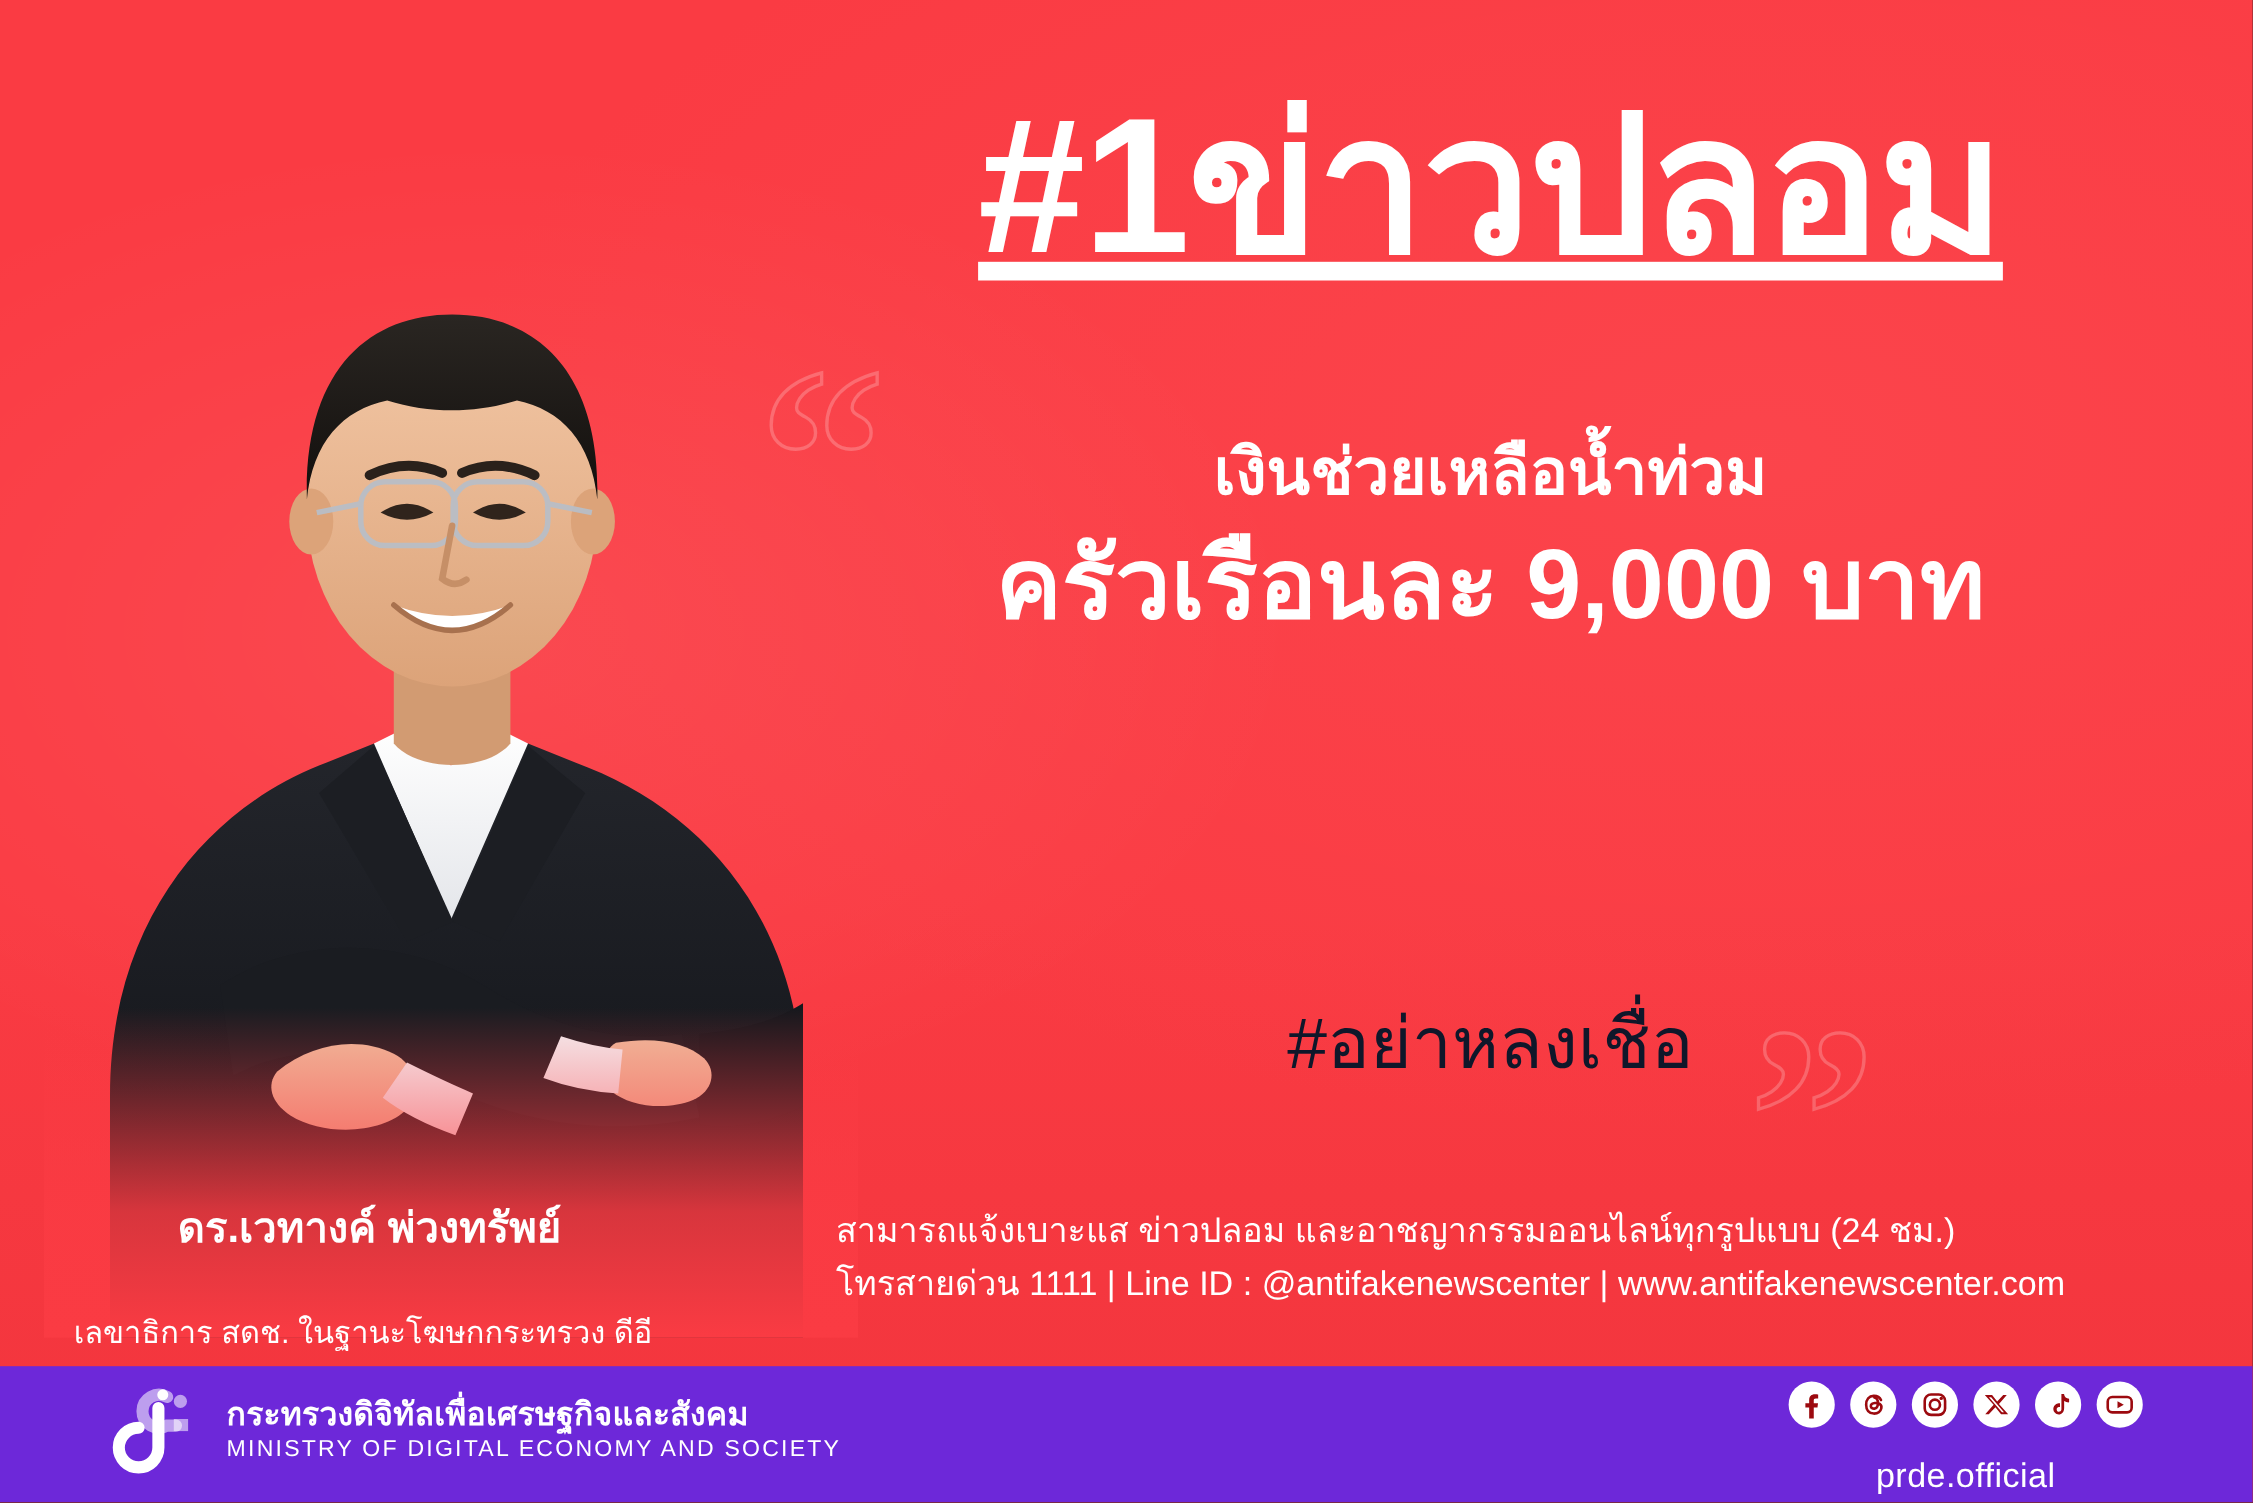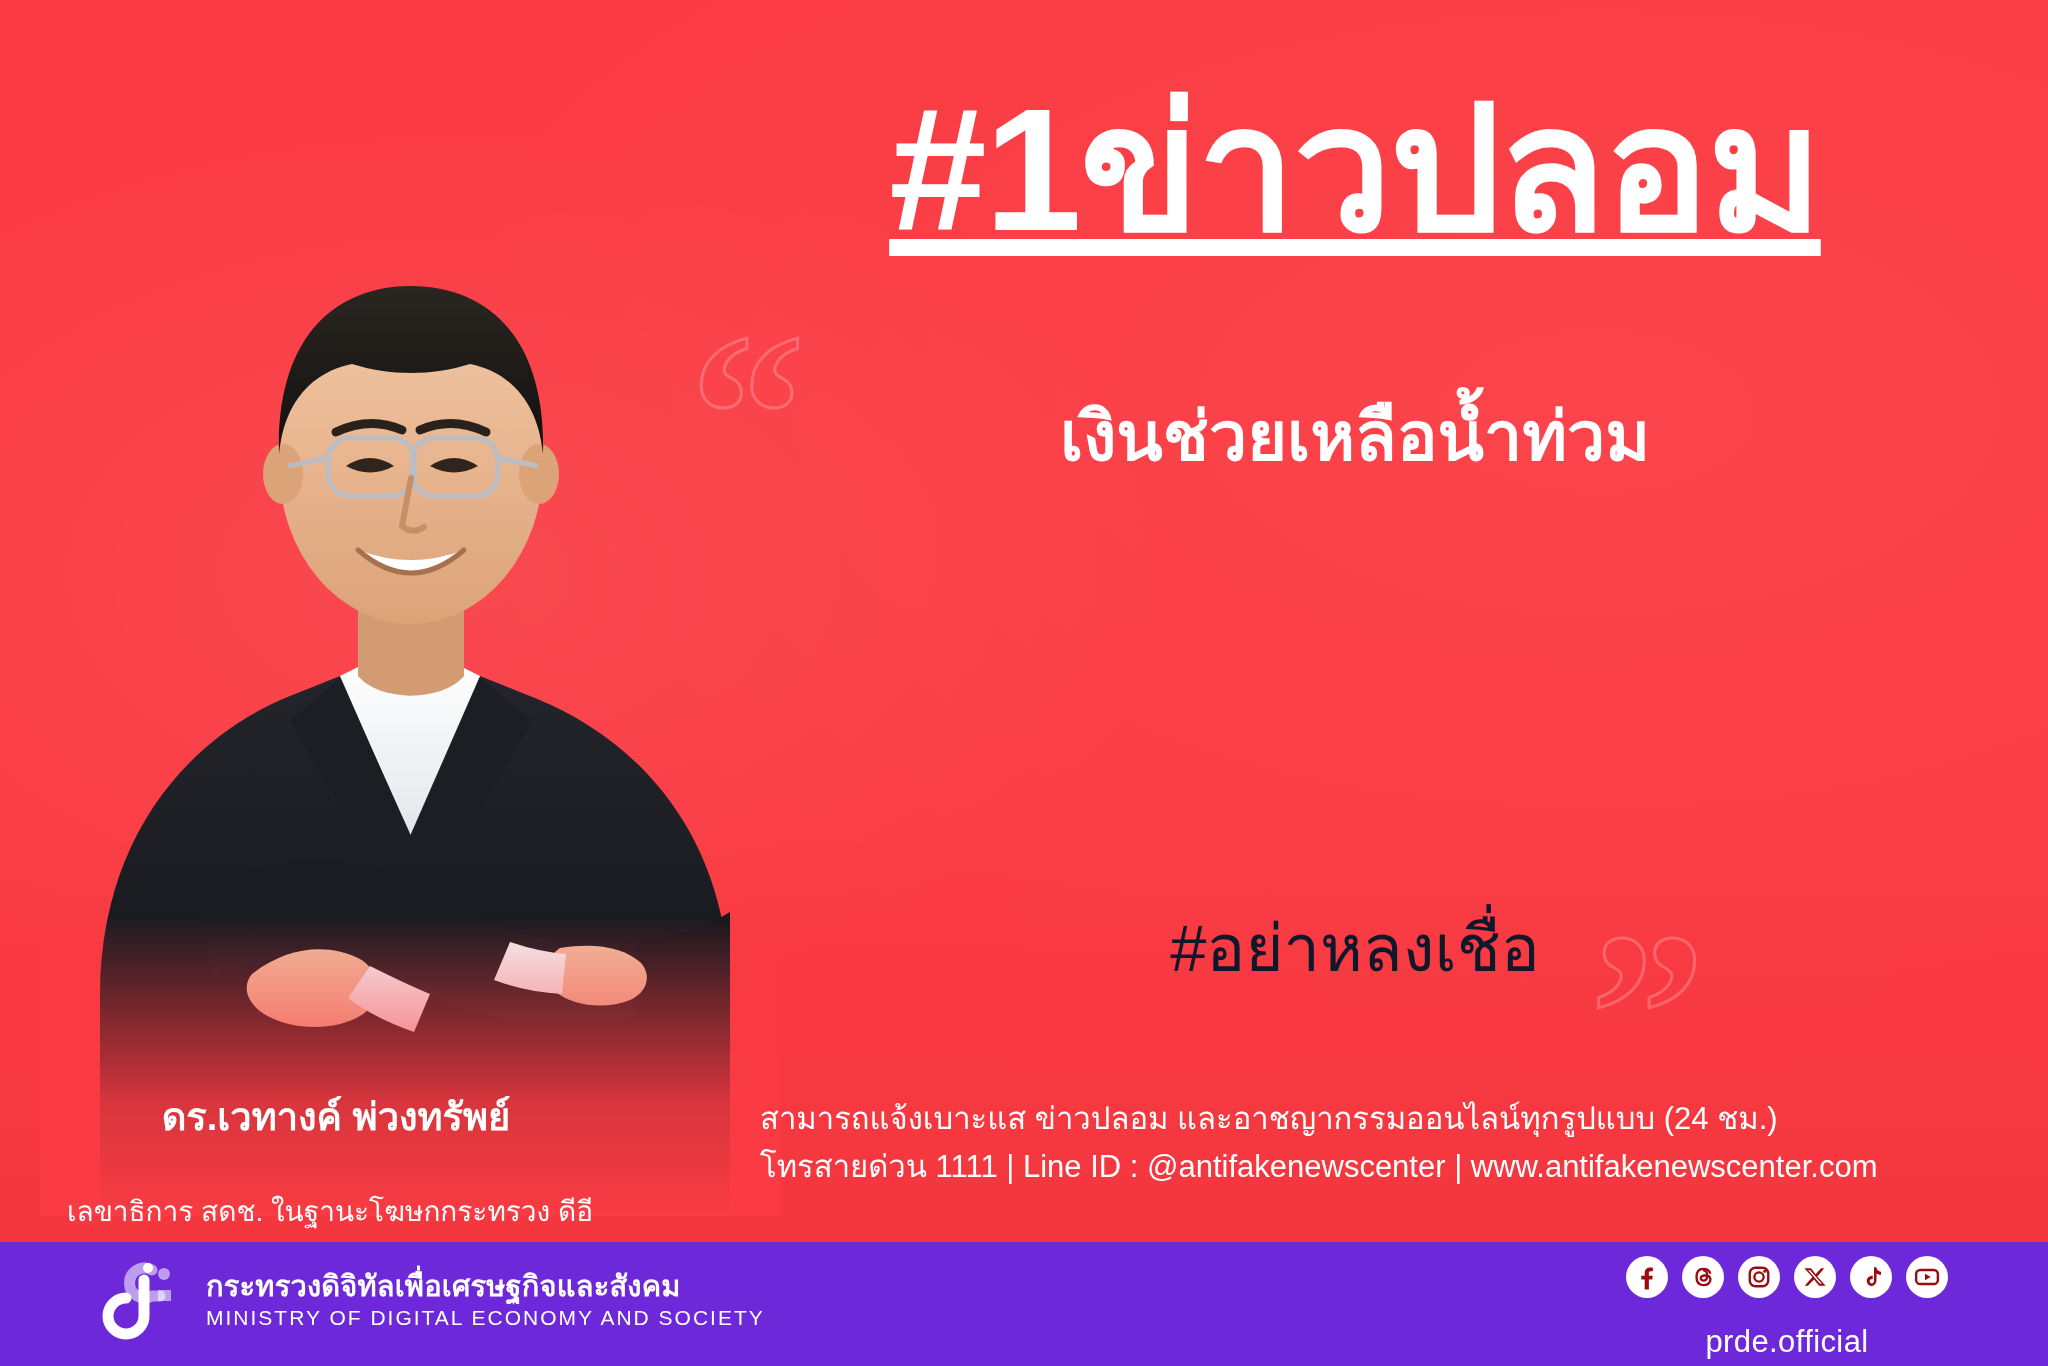--- a/index.html
+++ b/index.html
@@ -70,21 +70,21 @@
   }
 
   .sub-block {
     position:absolute;
     left:700px; top:390px;
     width:1310px;
     text-align:center;
     color:#fff;
     font-weight:700;
   }
-  .sub-line { font-size:68px; line-height:1.38; white-space:nowrap; }
+  .sub-line { font-size:58px; line-height:1.38; white-space:nowrap; }
   .sub-line.money { font-size:90px; }
 
   .hashtag {
     position:absolute;
     left:700px; top:910px;
     width:1310px;
     text-align:center;
     color:#0f172a;
     font-size:65px;
     font-weight:400;
@@ -232,20 +232,21 @@
       <path d="M 330 830 q 36 18 60 28 l -16 38 q -40 -14 -66 -34 Z" fill="#F4F5F7"></path>
       <path d="M 470 806 q 30 10 56 12 l -4 40 q -36 -2 -68 -14 Z" fill="#F4F5F7"></path>
     </svg>
   </div>
   <div class="portrait-fade"></div>
 
   <div class="headline">#1ข่าวปลอม</div>
 
   <div class="sub-block">
     <div class="sub-line">เงินช่วยเหลือน้ำท่วม</div>
+    <div class="sub-line money">ครัวเรือนละ 9,000 บาท</div>
   </div>
 
   <div class="hashtag">#อย่าหลงเชื่อ</div>
 
   <div class="speaker">
     <div class="speaker-name">ดร.เวทางค์ พ่วงทรัพย์</div>
     <div class="speaker-title">เลขาธิการ สดช. ในฐานะโฆษกกระทรวง ดีอี</div>
   </div>
 
   <div class="contact">

